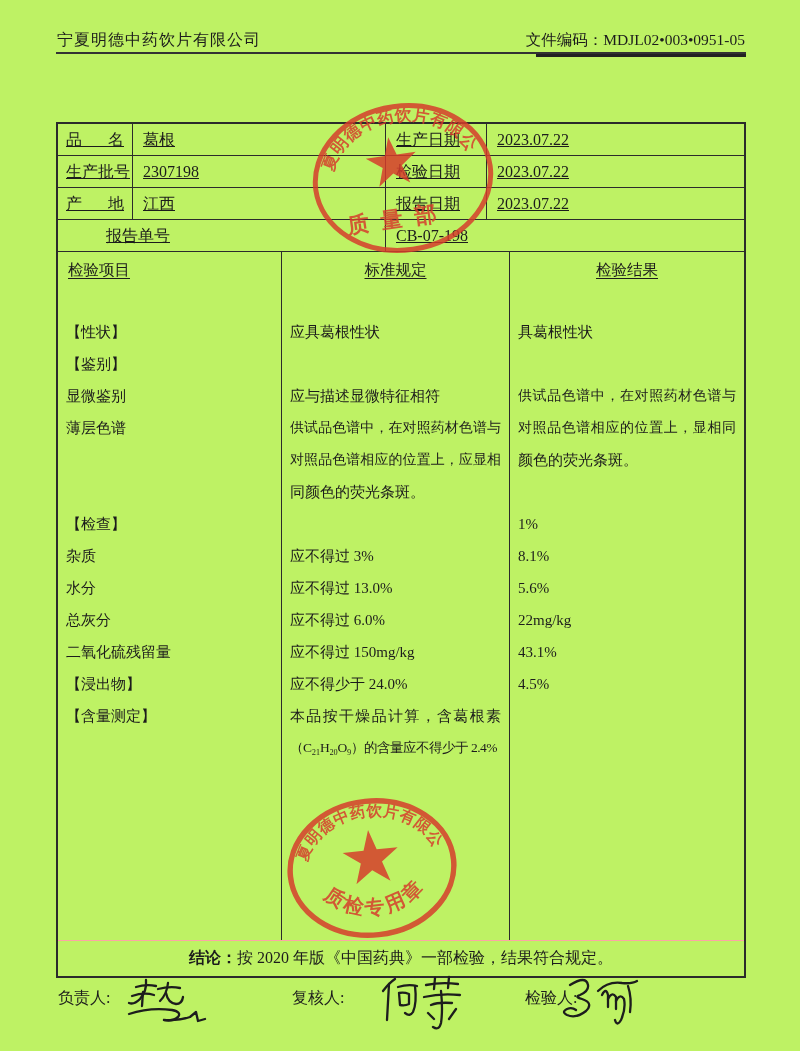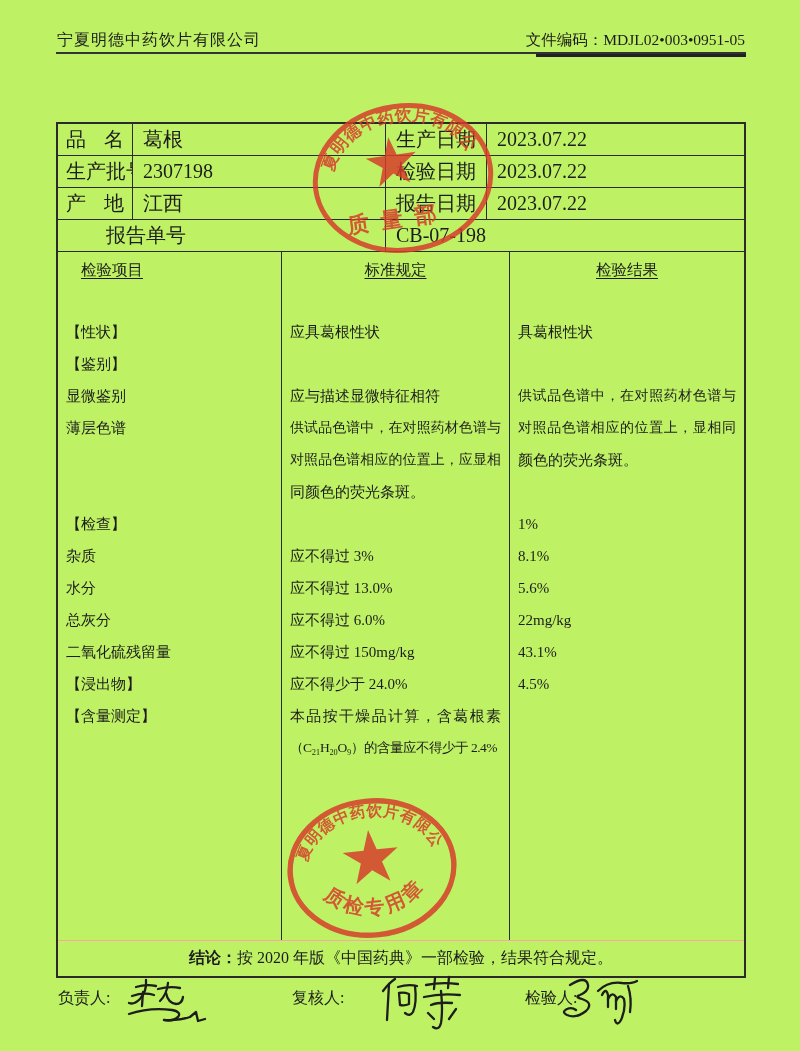--- a/index.html
+++ b/index.html
@@ -14,35 +14,35 @@
   .hdr-code-underline { position:absolute; left:536px; top:54px; width:210px; height:2.5px; background:#222; }
   .title {
     position:absolute; left:0; top:66px; width:100%; text-align:center;
     font-size:30px; font-weight:bold; letter-spacing:4px;
     font-family:"Liberation Sans", sans-serif;
   }
   
   .table-wrap { position:absolute; left:56px; top:122px; width:690px; height:856px;
     border:2px solid #2b2b2b; box-sizing:border-box; background:transparent; }
   .info-grid { display:grid; grid-template-columns:75px 253px 101px 1fr; }
-  .ig-cell { height:32px; line-height:31px; font-size:20px; box-sizing:border-box;
+  .ig-cell { height:32px; line-height:31px; font-size:16px; box-sizing:border-box;
     border-bottom:1px solid #2b2b2b; border-right:1px solid #2b2b2b;
-    padding:0 10px; white-space:nowrap; overflow:hidden; }
+    padding:0 10px; white-space:nowrap; overflow:hidden;text-decoration:underline; }
   .ig-cell.last { border-right:none; }
   .jlabel { text-align:justify; text-align-last:justify; padding:0 8px; }
   .span2a { grid-column:1/3;padding-left:48px; }
   .span2b { grid-column:3/5; border-right:none; }
 
   .body-flex { display:flex; height:688px; }
   .bcol  { box-sizing:border-box; height:100%; overflow:hidden; }
   .bcol1 { width:224px; border-right:1px solid #2b2b2b; }
   .bcol2 { width:228px; border-right:1px solid #2b2b2b; }
   .bcol3 { width:234px; }
   .chead { height:30px; padding-top:8px; font-size:15.5px; text-align:center; box-sizing:content-box; }
-  .chead.left { text-align:left; padding-left:23px; }
+  .chead.left { text-align:left; padding-left:10px; }
   .chead span { text-decoration:underline; text-underline-offset:3px; }
   .gap26 { height:26px; }
   .bline { height:32px; line-height:32px; font-size:15px; padding:0 8px; white-space:nowrap; }
   .jf { text-align:justify; text-align-last:justify; }
   .longtext { font-size:14px; }
   .tight { font-size:13.5px; letter-spacing:-0.5px; }
 
   .concl { height:36px; border-top:1px solid #fca5a5; text-align:center;
     line-height:34px; font-size:16px; white-space:nowrap; }
   .concl b { font-weight:bold; }

